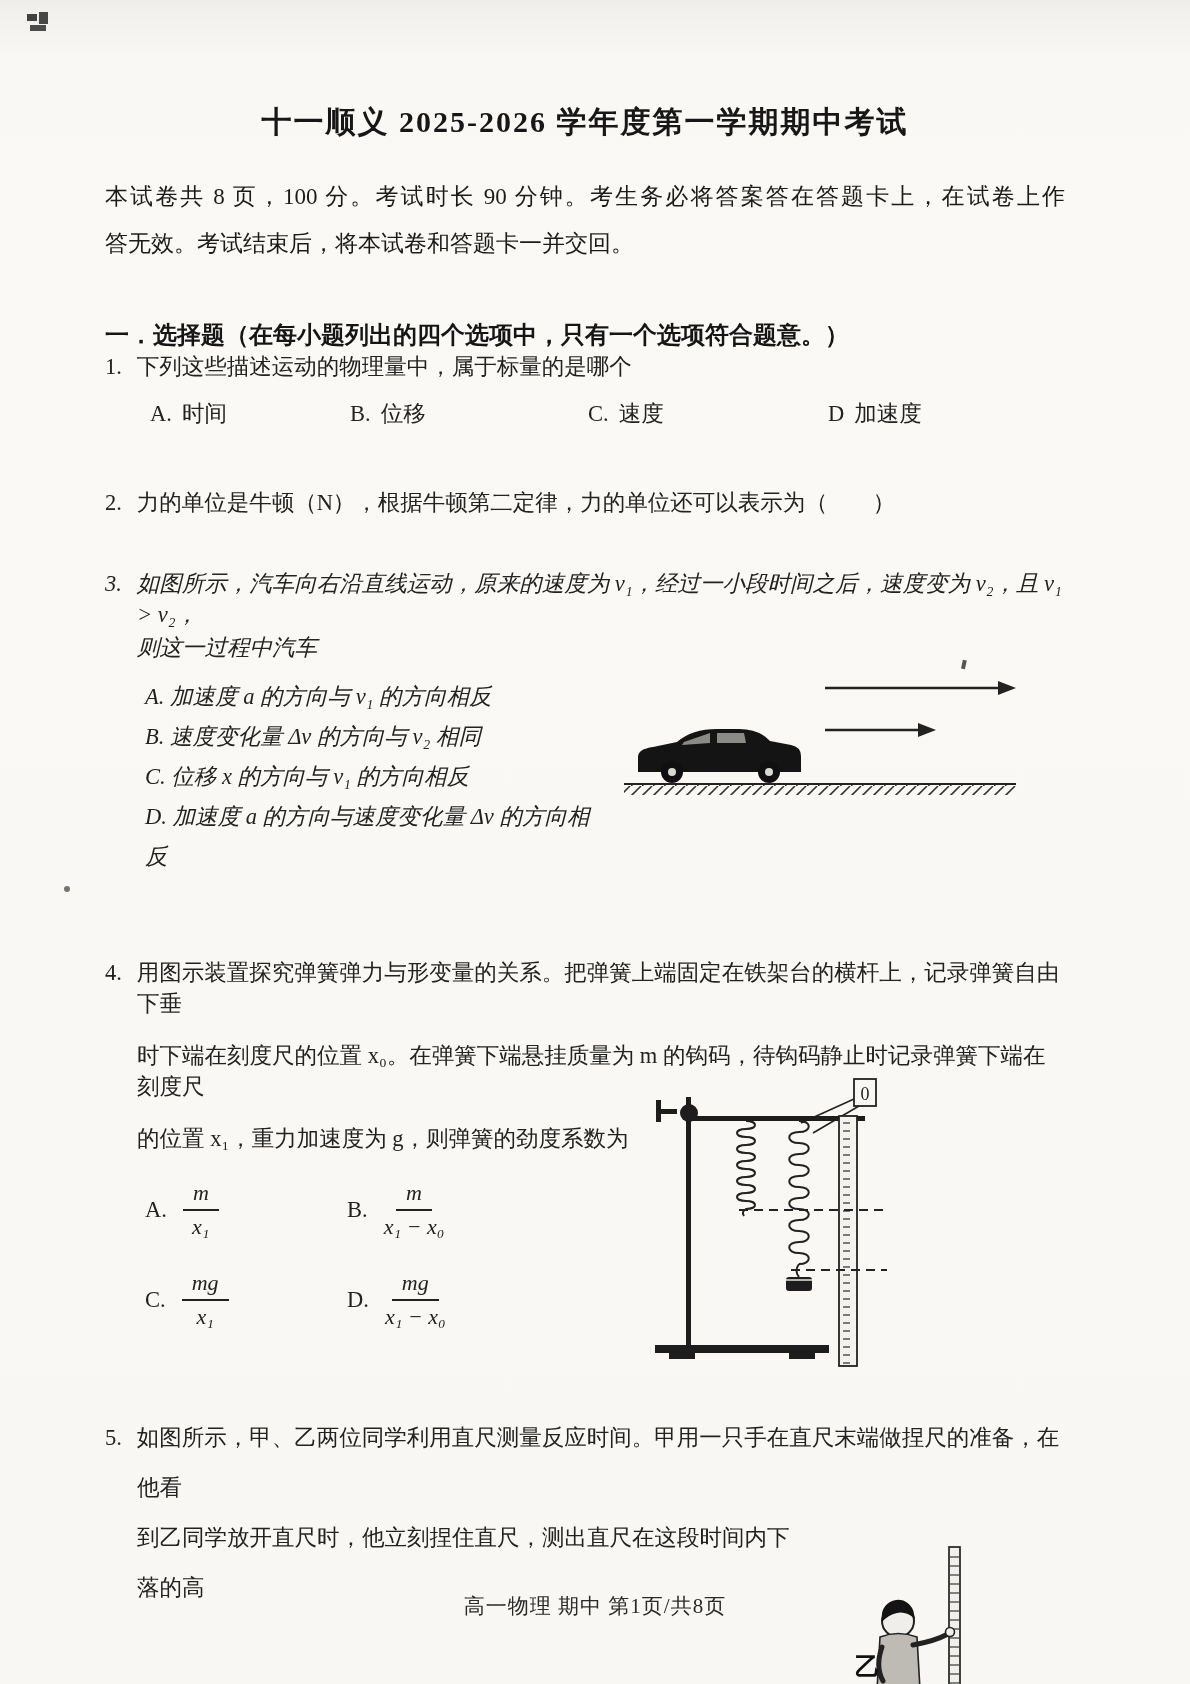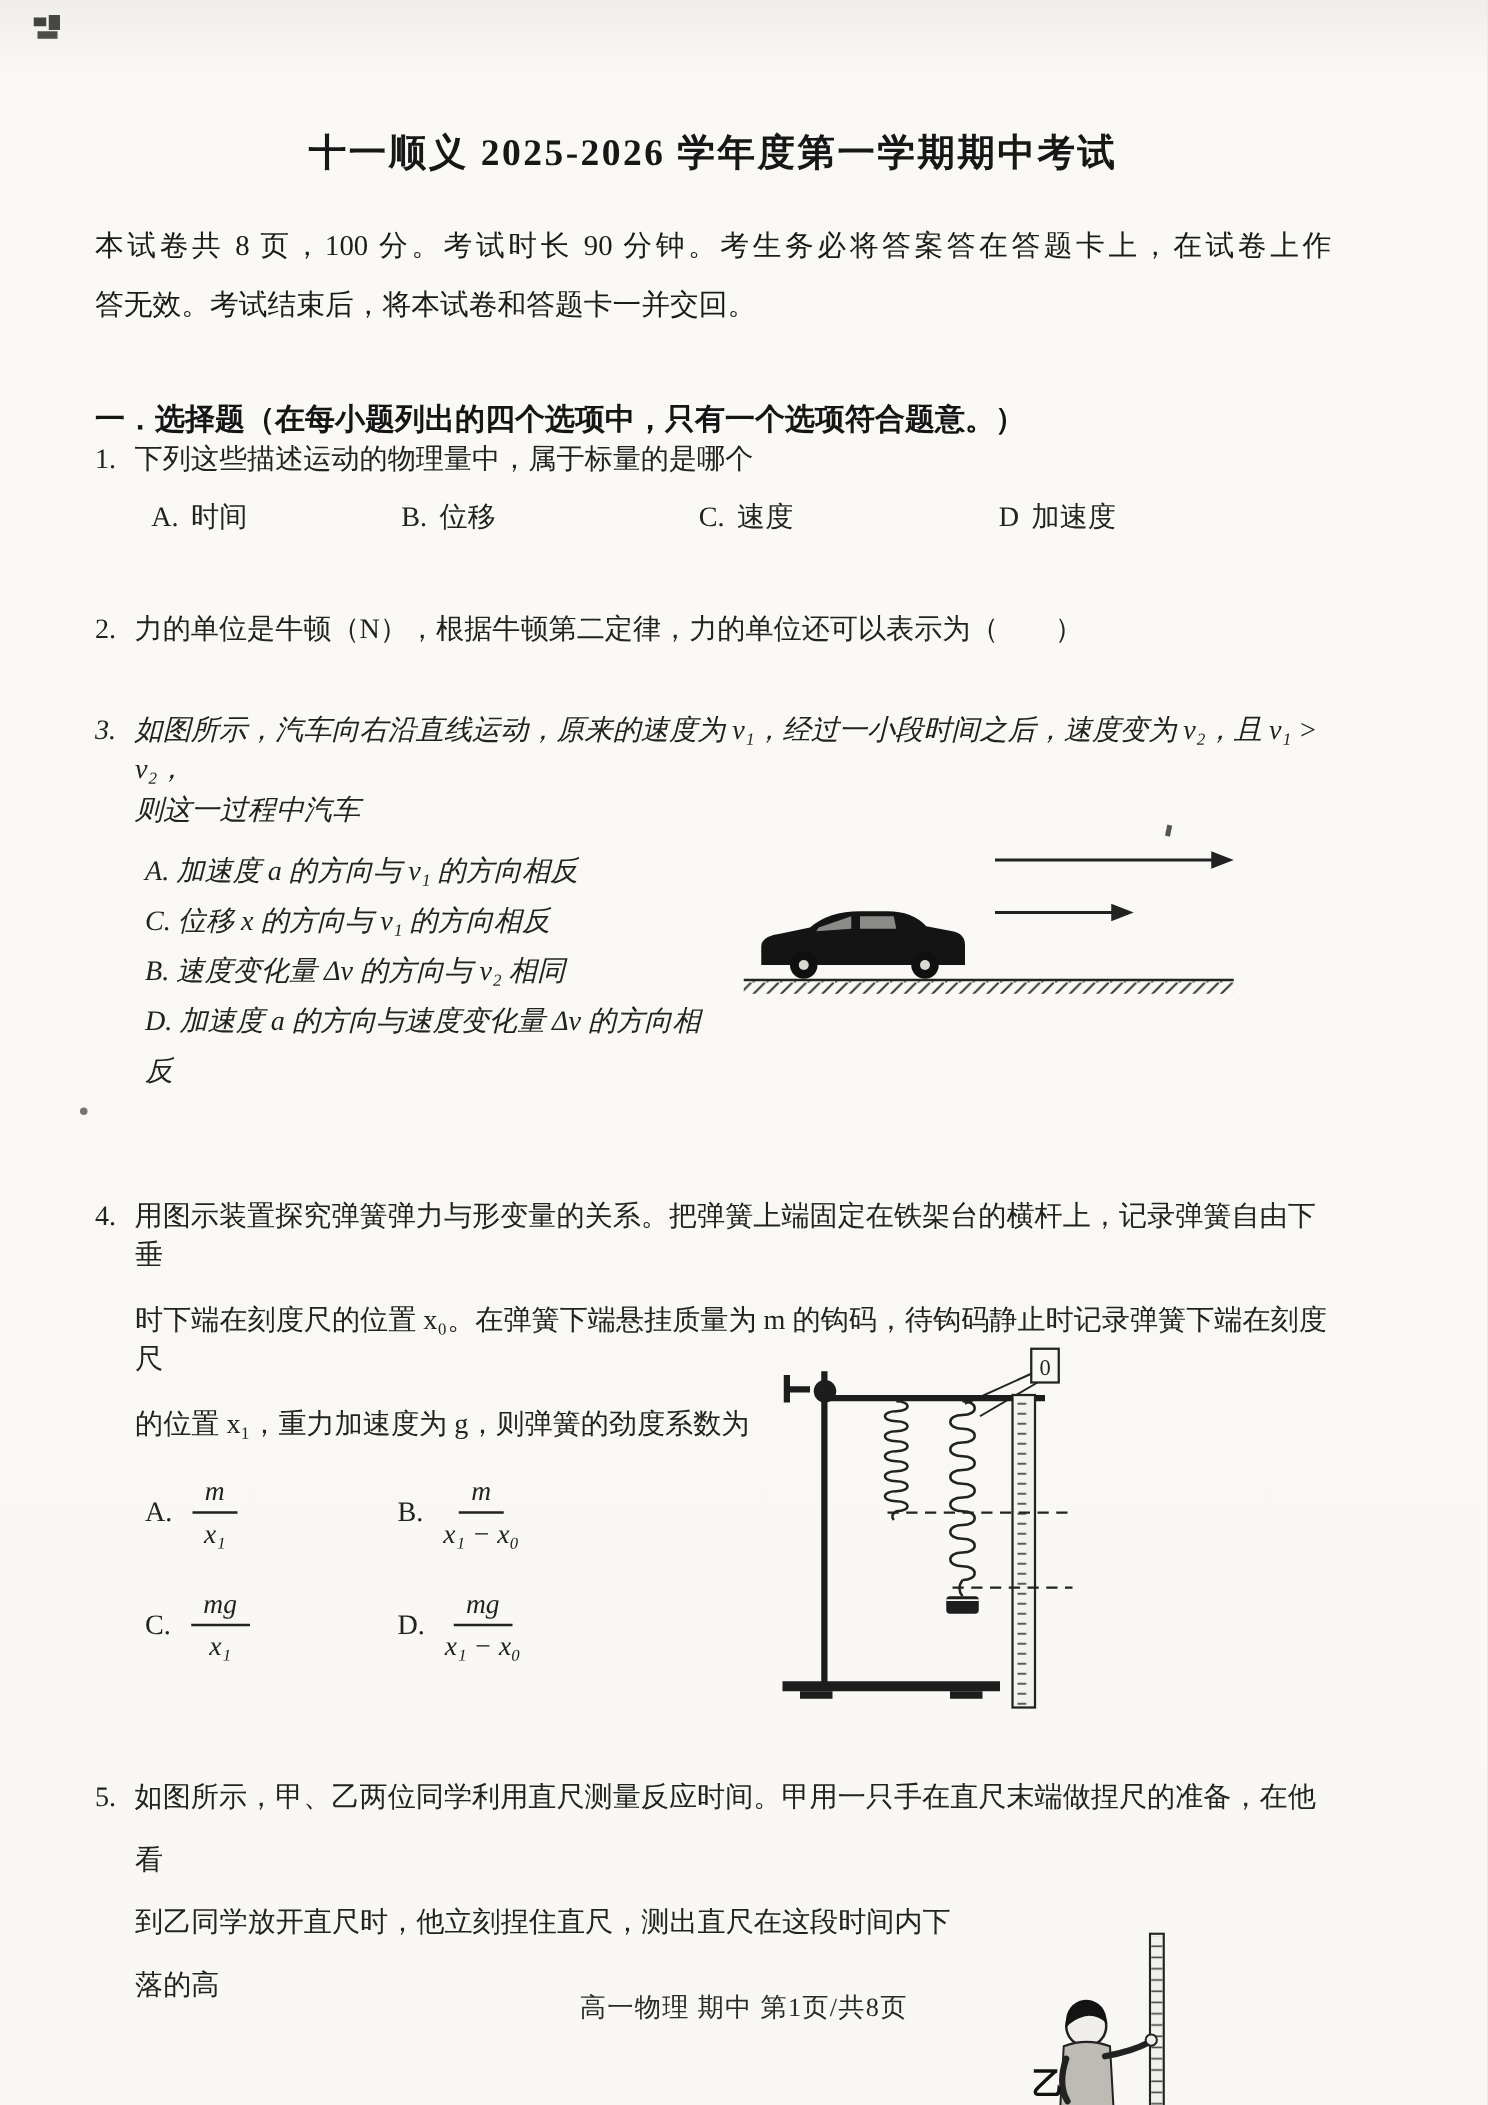--- a/index.html
+++ b/index.html
@@ -8,21 +8,21 @@
     background:#e9e8e4;
     font-family:"Liberation Serif","DejaVu Serif",serif;
     color:#1e1e1e;
     position:relative;
     overflow:hidden;
   }
   .page{
     position:absolute;inset:0;
     background:linear-gradient(180deg,#efeeea 0px,#f9f8f4 60px,#faf9f5 300px,#f8f7f3 100%);
     box-sizing:border-box;
-    padding:0 125px 0 76px;
+    padding:0 125px 0 105px;
   }
   
   .artifact-tl{position:absolute;left:27px;top:12px;width:24px;height:22px;
     background:
       linear-gradient(#242424,#242424) 0 2px/10px 7px no-repeat,
       linear-gradient(#2a2a2a,#2a2a2a) 12px 0/9px 12px no-repeat,
       linear-gradient(#303030,#303030) 3px 13px/16px 6px no-repeat;
     opacity:.85;}
   .artifact-dot{position:absolute;left:64px;top:886px;width:6px;height:6px;border-radius:50%;background:#55524c;opacity:.8;}
 
@@ -103,22 +103,22 @@
     <div class="qfirst"><span class="qnum">2.</span> <span>力的单位是牛顿（N），根据牛顿第二定律，力的单位还可以表示为（　　）</span></div>
   </div>
 
   <div class="q q3">
     <div class="qfirst"><span class="qnum">3.</span> <span>如图所示，汽车向右沿直线运动，原来的速度为 v₁，经过一小段时间之后，速度变为 v₂，且 v₁ &gt; v₂，</span></div>
     <div class="flexrow">
       <div class="left">
         <div class="qcont">则这一过程中汽车</div>
         <div class="optlist">
           <div><span class="opt-label">A.</span> <span>加速度 a 的方向与 v₁ 的方向相反</span></div>
+          <div><span class="opt-label">B.</span> <span>速度变化量 Δv 的方向与 v₂ 相同</span></div>
           <div><span class="opt-label">C.</span> <span>位移 x 的方向与 v₁ 的方向相反</span></div>
-          <div><span class="opt-label">B.</span> <span>速度变化量 Δv 的方向与 v₂ 相同</span></div>
           <div><span class="opt-label">D.</span> <span>加速度 a 的方向与速度变化量 Δv 的方向相反</span></div>
         </div>
       </div>
       <div class="fig">
         <svg width="400" height="155" viewBox="0 0 400 155">
           <defs>
             <pattern id="hatch-ground" width="11" height="10" patternUnits="userSpaceOnUse">
               <line x1="0" y1="10" x2="10" y2="0" stroke="#333" stroke-width="1.6"></line>
             </pattern>
           </defs>

